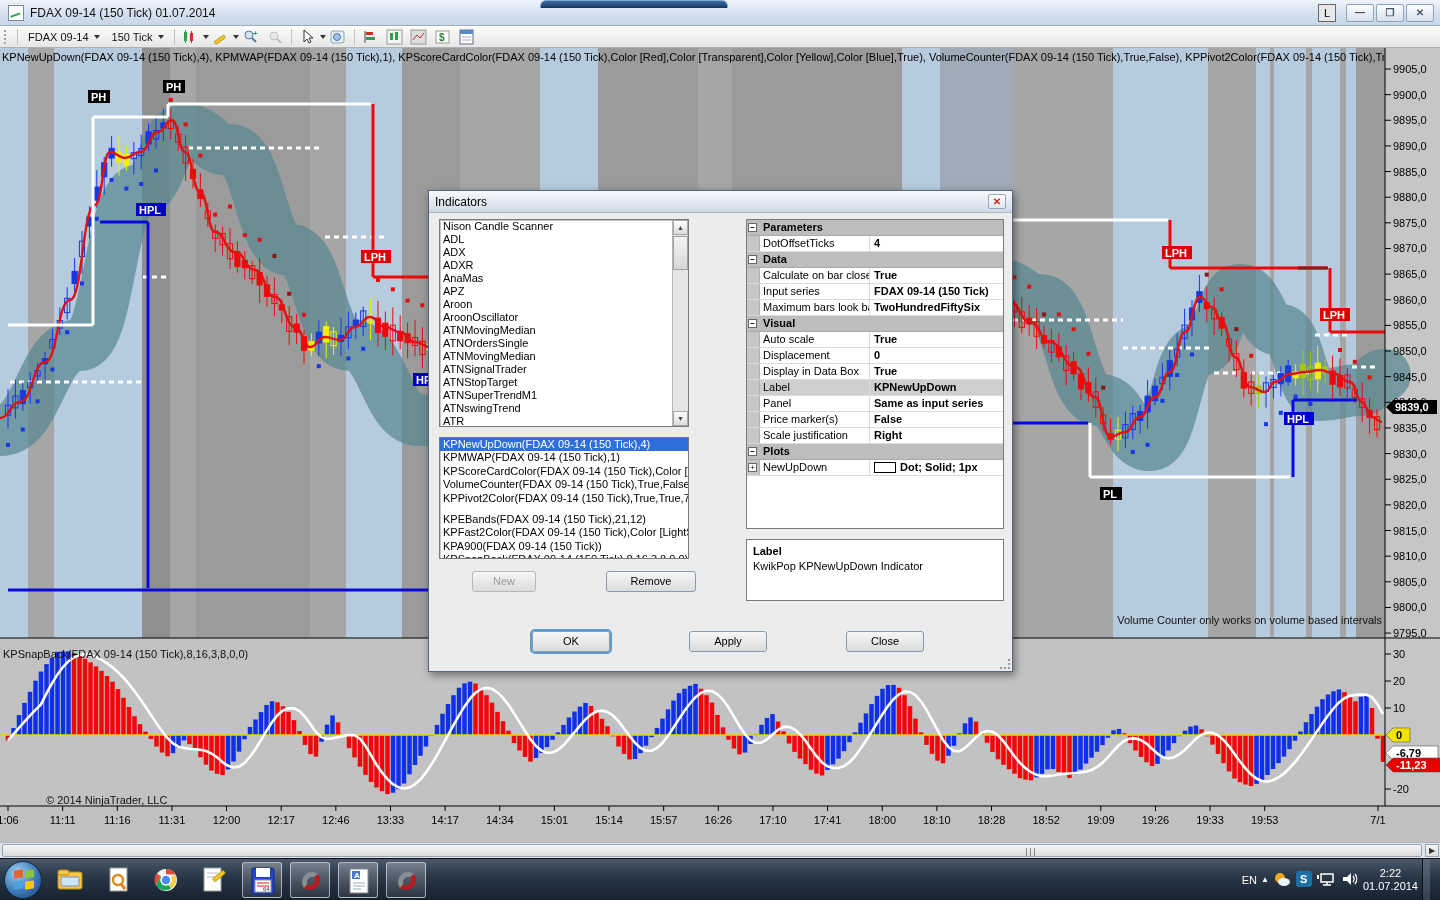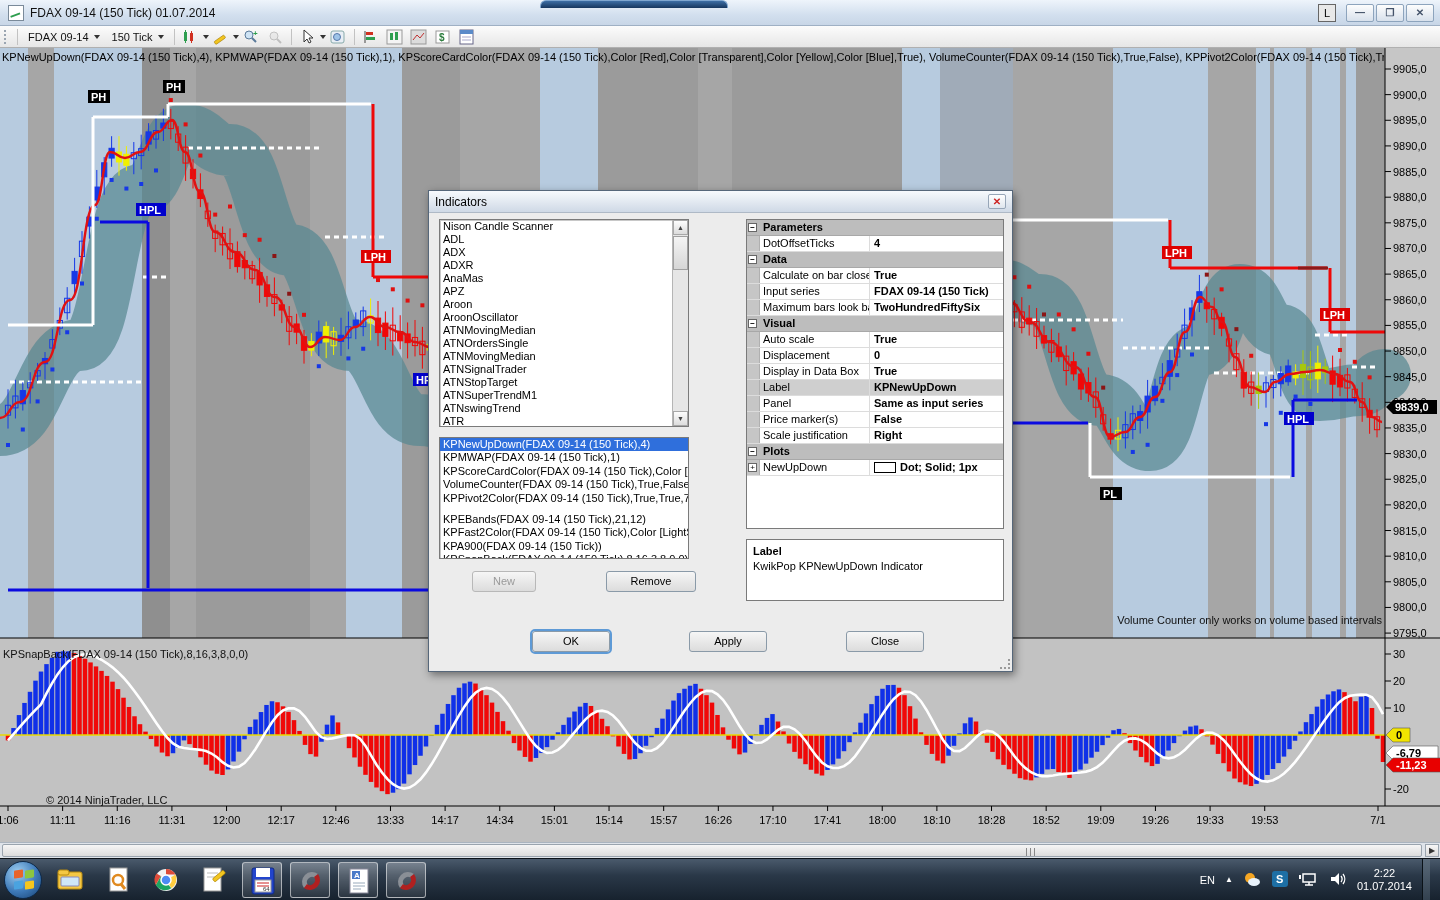--- a/index.html
+++ b/index.html
@@ -109,21 +109,21 @@
   #taskbar { position:absolute; left:0; top:858px; width:1440px; height:42px;
     background:linear-gradient(#4a5a6c,#2a3848 40%,#17222e); border-top:1px solid #0b1218; z-index:20;
     display:flex; align-items:center; }
   #start-orb { width:38px; height:38px; margin-left:4px; border-radius:50%;
     background:radial-gradient(circle at 35% 30%, #9fd0f2, #3d79b8 55%, #173f6d);
     border:1px solid #0e2a4a; position:relative; }
   .flag { position:absolute; width:9px; height:8px; border-radius:1px; }
   .task-ic { width:40px; height:36px; margin-left:8px; position:relative; border-radius:3px; }
   .task-ic.boxed { border:1px solid rgba(255,255,255,.55);
     background:linear-gradient(rgba(255,255,255,.28),rgba(255,255,255,.08)); }
-  #tray { margin-left:auto; display:flex; align-items:center; gap:10px; padding-right:10px;
+  #tray { margin-left:auto; display:flex; align-items:center; gap:4px; padding-right:10px;
     color:#fff; font-size:11px; }
   #clock { text-align:center; line-height:13px; }
   #show-desktop { width:8px; height:42px; background:linear-gradient(#5a6a7a,#32404e);
     border-left:1px solid #0b1218; }
 
   svg text { font-family:"Liberation Sans", sans-serif; }
 </style>
 </head>
 <body>
 

